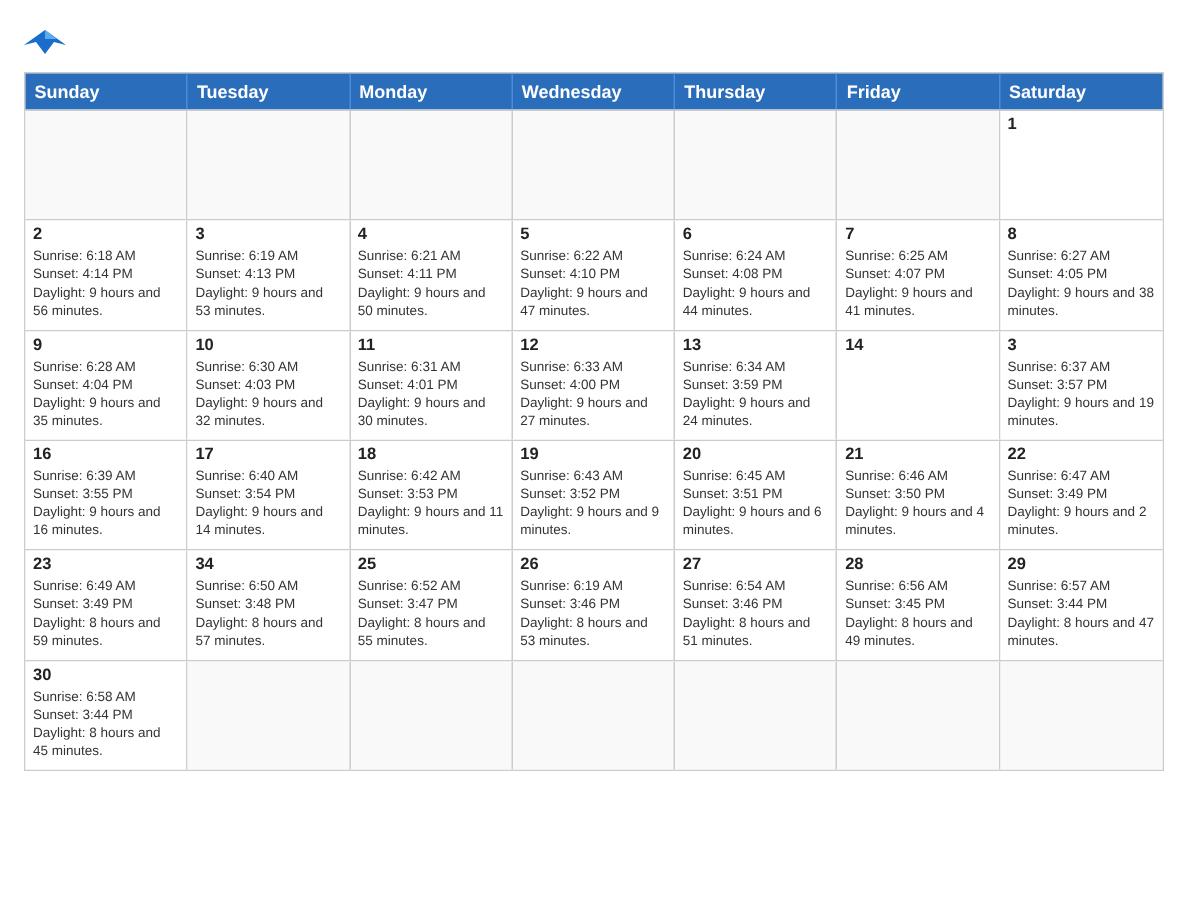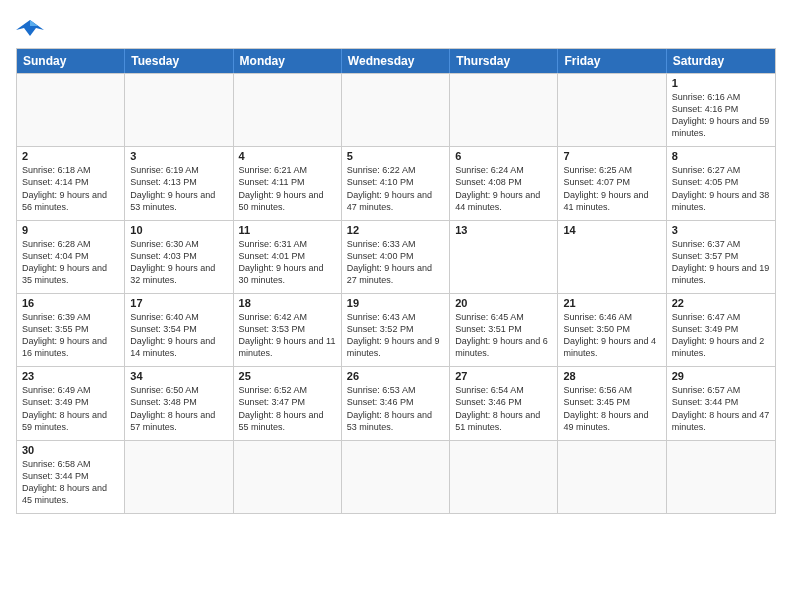--- a/index.html
+++ b/index.html
@@ -147,24 +147,20 @@
     <div class="calendar-body">
     <div class="calendar-row">
           <div class="calendar-cell empty"></div>
           <div class="calendar-cell empty"></div>
           <div class="calendar-cell empty"></div>
           <div class="calendar-cell empty"></div>
           <div class="calendar-cell empty"></div>
           <div class="calendar-cell empty"></div>
           <div class="calendar-cell">
             <span class="day-number">1</span>
-            <div class="cell-info">Sunrise: 6:16 AM
-Sunset: 4:16 PM
-Daylight: 9 hours
-and 59 minutes.</div>
           </div>
         </div>
         <div class="calendar-row">
           <div class="calendar-cell">
             <span class="day-number">2</span>
             <div class="cell-info">Sunrise: 6:18 AM
 Sunset: 4:14 PM
 Daylight: 9 hours
 and 56 minutes.</div>
           </div>
@@ -235,20 +231,24 @@
           </div>
           <div class="calendar-cell">
             <span class="day-number">12</span>
             <div class="cell-info">Sunrise: 6:33 AM
 Sunset: 4:00 PM
 Daylight: 9 hours
 and 27 minutes.</div>
           </div>
           <div class="calendar-cell">
             <span class="day-number">13</span>
+            <div class="cell-info">Sunrise: 6:34 AM
+Sunset: 3:59 PM
+Daylight: 9 hours
+and 24 minutes.</div>
           </div>
           <div class="calendar-cell">
             <span class="day-number">14</span>
           </div>
           <div class="calendar-cell">
             <span class="day-number">3</span>
             <div class="cell-info">Sunrise: 6:37 AM
 Sunset: 3:57 PM
 Daylight: 9 hours
 and 19 minutes.</div>
@@ -322,21 +322,21 @@
           </div>
           <div class="calendar-cell">
             <span class="day-number">25</span>
             <div class="cell-info">Sunrise: 6:52 AM
 Sunset: 3:47 PM
 Daylight: 8 hours
 and 55 minutes.</div>
           </div>
           <div class="calendar-cell">
             <span class="day-number">26</span>
-            <div class="cell-info">Sunrise: 6:53 AM
+            <div class="cell-info">Sunrise: 6:19 AM
 Sunset: 3:46 PM
 Daylight: 8 hours
 and 53 minutes.</div>
           </div>
           <div class="calendar-cell">
             <span class="day-number">27</span>
             <div class="cell-info">Sunrise: 6:54 AM
 Sunset: 3:46 PM
 Daylight: 8 hours
 and 51 minutes.</div>

